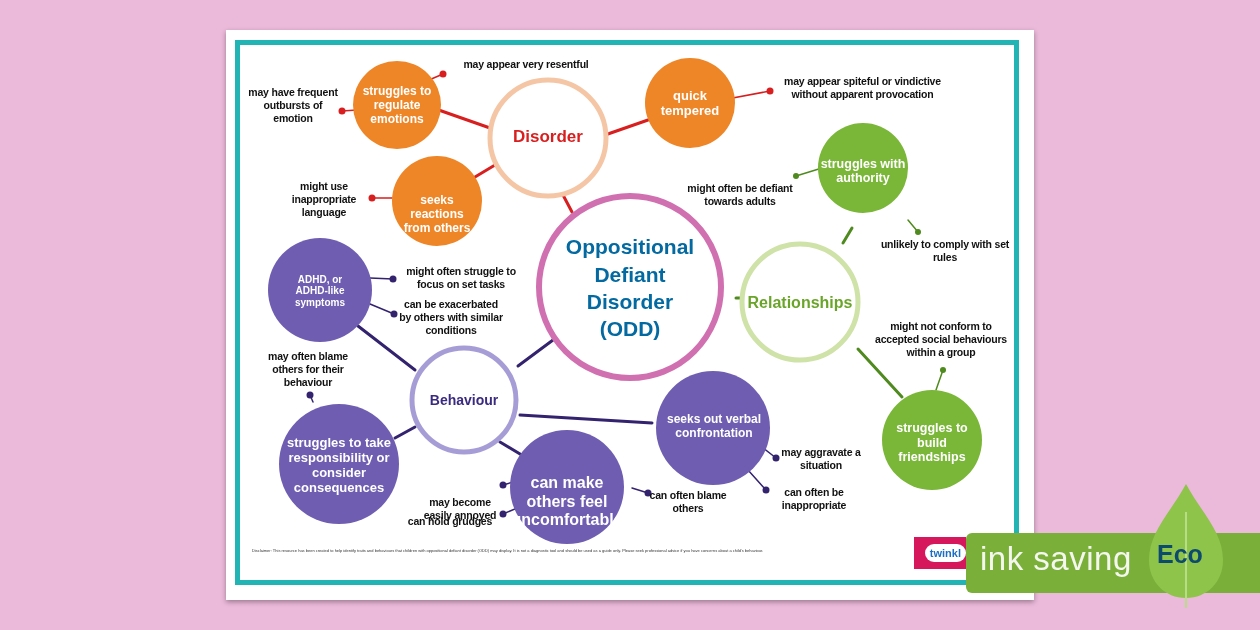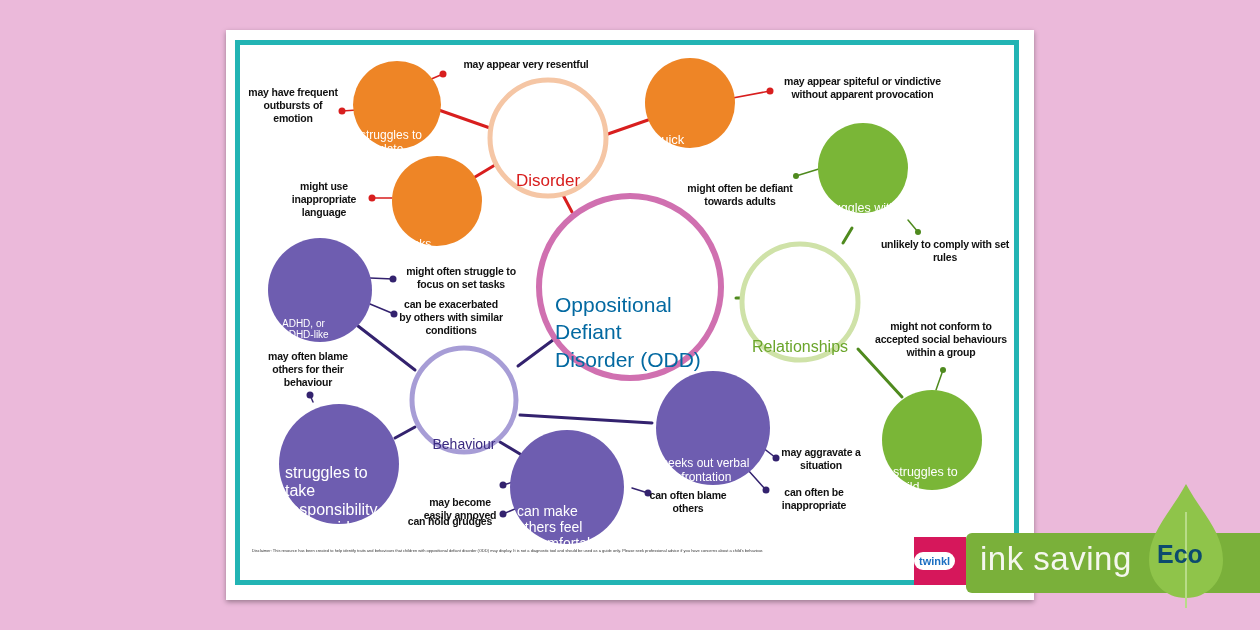--- a/index.html
+++ b/index.html
@@ -1,23 +1,23 @@
 <!DOCTYPE html>
 <html><head>
 <meta charset="utf-8">
 <style>
   html, body { margin:0; padding:0; }
   body { width:1260px; height:630px; background:#ebb9da; position:relative; overflow:hidden; font-family:"Liberation Sans", sans-serif; }
   .sheet { position:absolute; left:226px; top:30px; width:808px; height:570px; background:#fff; box-shadow:0 2px 5px rgba(0,0,0,0.35); }
   .frame { position:absolute; left:235px; top:40px; width:784px; height:545px; border:5px solid #22b4b4; box-sizing:border-box; background:#fff; }
   svg.map { position:absolute; left:0; top:0; width:1260px; height:630px; }
-  .circle-text { position:absolute; display:flex; align-items:center; justify-content:center; text-align:left; font-weight:normal; line-height:1.15;margin-top:44px; }
+  .circle-text { position:absolute; display:flex; align-items:center; justify-content:center; text-align:center; font-weight:bold; line-height:1.15; }
   .note { position:absolute; font-size:10.5px; line-height:1.22; color:#111; text-align:center; font-weight:bold; letter-spacing:-0.2px; }
   .disclaimer { position:absolute; left:252px; top:548px; width:760px; font-size:4px; line-height:5px; color:#333; }
-  .twinkl { position:absolute; left:914px; top:537px; width:52px; height:48px; background:#d6175b; display:flex; align-items:center; justify-content:flex-start; }
+  .twinkl { position:absolute; left:914px; top:537px; width:52px; height:32px; background:#d6175b; display:flex; align-items:center; justify-content:flex-end; }
   .twinkl span { background:#fff; color:#1b6fc2; font-weight:bold; font-size:11px; padding:3px 5px; border-radius:10px; }
   .eco-bar { position:absolute; left:966px; top:533px; width:300px; height:60px; background:#7ab03a; border-radius:6px 0 0 6px; }
   .eco-text { position:absolute; left:980px; top:540px; font-size:33px; color:#f5f7ee; letter-spacing:0.5px; }
   .eco-leaf { position:absolute; left:1143px; top:482px; width:86px; height:128px; }
   .eco-label { position:absolute; left:1157px; top:540px; font-size:25px; font-weight:bold; color:#0c4a6e; }
 </style>
 </head>
 <body>
 
 <div class="sheet"></div>
@@ -101,22 +101,22 @@
 <div class="circle-text" style="left:412px;top:385px;width:104px;height:30px;color:#3a2a80;font-size:14px;">Behaviour</div>
 
 <div class="circle-text" style="left:360px;top:80px;width:74px;height:52px;color:#fff;font-size:12px;">struggles to regulate emotions</div>
 <div class="circle-text" style="left:654px;top:84px;width:72px;height:40px;color:#fff;font-size:13px;">quick tempered</div>
 <div class="circle-text" style="left:400px;top:189px;width:74px;height:52px;color:#fff;font-size:12px;">seeks reactions from others</div>
 
 <div class="circle-text" style="left:820px;top:153px;width:86px;height:36px;color:#fff;font-size:12.5px;">struggles with authority</div>
 <div class="circle-text" style="left:893px;top:418px;width:78px;height:50px;color:#fff;font-size:12.5px;">struggles to build friendships</div>
 
 <div class="circle-text" style="left:282px;top:265px;width:76px;height:52px;color:#fff;font-size:10px;">ADHD, or ADHD-like symptoms</div>
-<div class="circle-text" style="left:285px;top:432px;width:108px;height:68px;color:#fff;font-size:16px;">struggles to take responsibility or consider consequences</div>
-<div class="circle-text" style="left:517px;top:456px;width:100px;height:54px;color:#fff;font-size:14px;">can make others feel uncomfortable</div>
+<div class="circle-text" style="left:285px;top:432px;width:108px;height:68px;color:#fff;font-size:13px;">struggles to take responsibility or consider consequences</div>
+<div class="circle-text" style="left:517px;top:475px;width:100px;height:54px;color:#fff;font-size:16px;">can make others feel uncomfortable</div>
 <div class="circle-text" style="left:662px;top:402px;width:104px;height:50px;color:#fff;font-size:12px;">seeks out verbal confrontation</div>
 
 <div class="note" style="left:446px;top:58px;width:160px;">may appear very resentful</div>
 <div class="note" style="left:248px;top:86px;width:90px;">may have frequent outbursts of emotion</div>
 <div class="note" style="left:775px;top:75px;width:175px;">may appear spiteful or vindictive without apparent provocation</div>
 <div class="note" style="left:282px;top:180px;width:84px;">might use inappropriate language</div>
 
 <div class="note" style="left:676px;top:182px;width:128px;">might often be defiant towards adults</div>
 <div class="note" style="left:880px;top:238px;width:130px;">unlikely to comply with set rules</div>
 <div class="note" style="left:870px;top:320px;width:142px;">might not conform to accepted social behaviours within a group</div>

